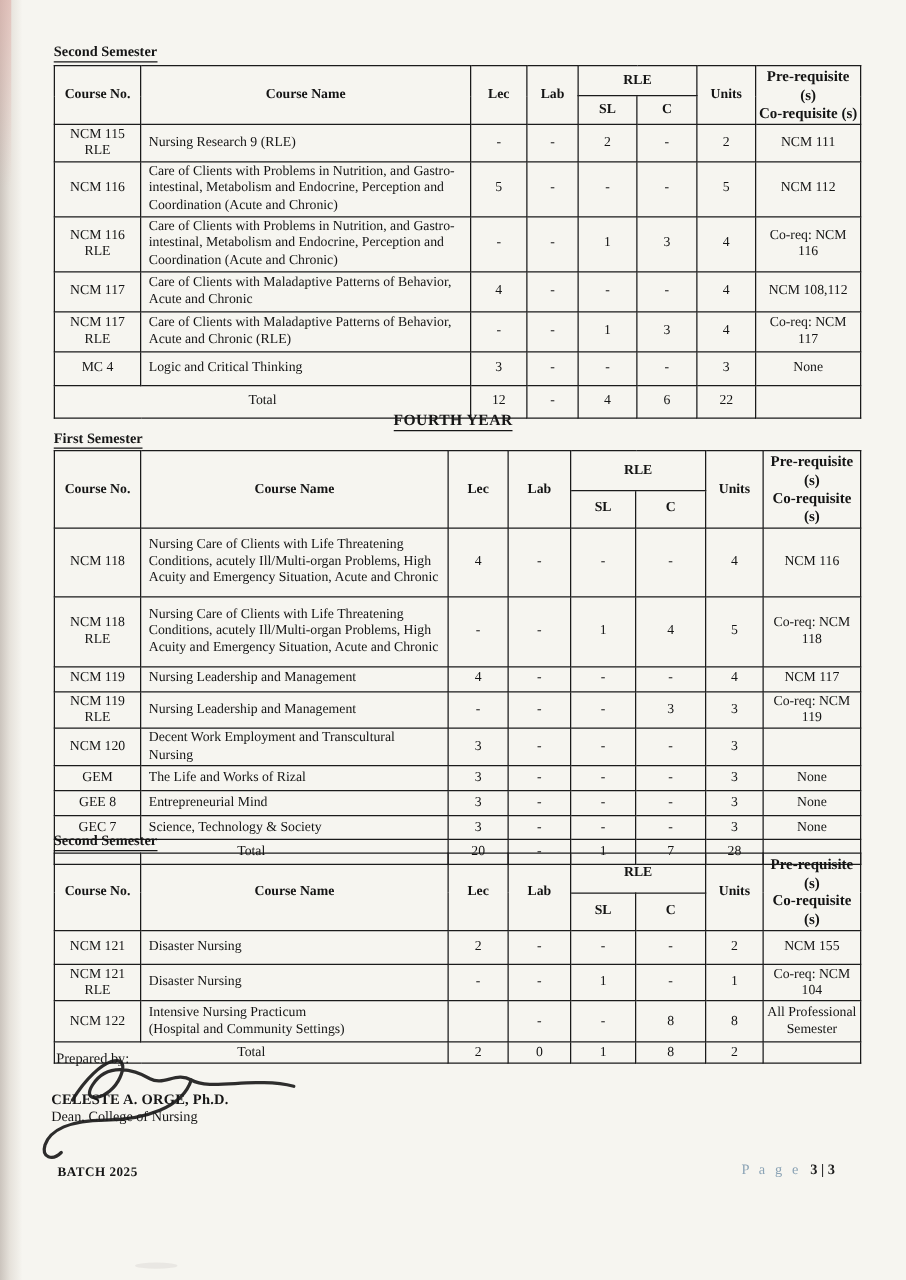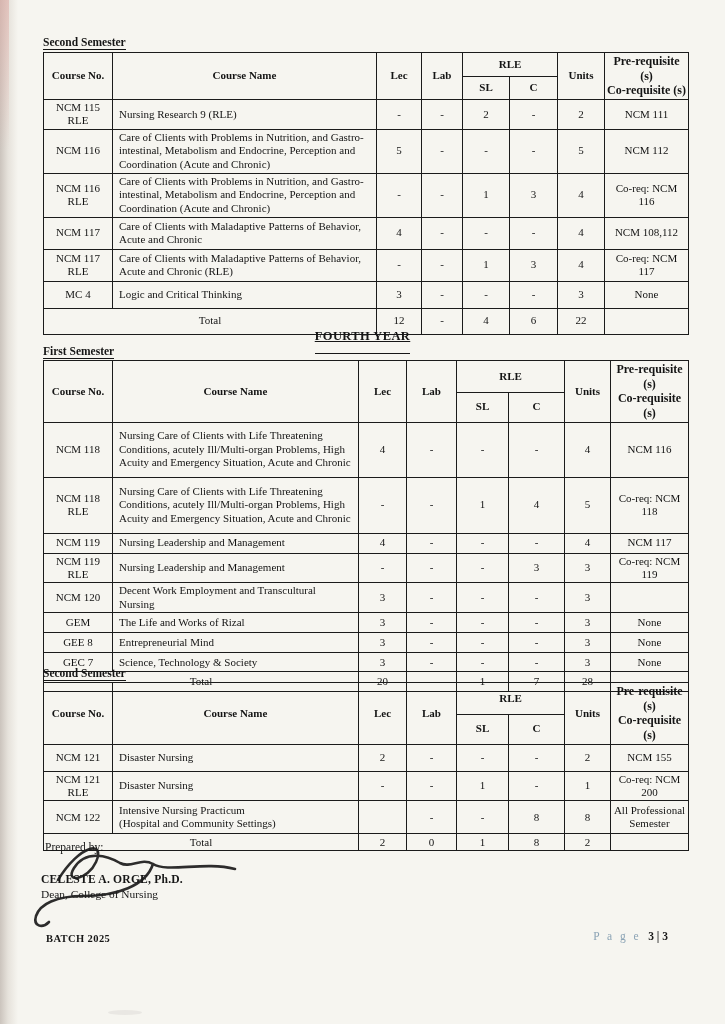--- a/index.html
+++ b/index.html
@@ -16,21 +16,21 @@
     position:absolute; left:0; top:0; width:9px; height:150px; opacity:.55;
     background:linear-gradient(180deg,#dfaaa4 0%,rgba(223,170,164,0) 100%);
   }
   .smudge { position:absolute; left:108px; top:1010px; width:34px; height:5px;
     background:rgba(90,80,75,.08); border-radius:50%; }
 
   .sem-label { position:absolute; left:43px; font-weight:bold; font-size:11.5px; }
   .sem-label span { border-bottom:1.6px solid #161616; padding-bottom:1px; }
   .year-head { position:absolute; left:0; width:725px; text-align:center;
     font-weight:bold; font-size:12.5px; letter-spacing:.4px; }
-  .year-head span { border-bottom:1.7px solid #161616; padding-bottom:10px;text-decoration:underline; }
+  .year-head span { border-bottom:1.7px solid #161616; padding-bottom:1px; }
 
   table.ctable { position:absolute; left:43px; width:645px;
     border-collapse:collapse; table-layout:fixed; }
   .ctable th, .ctable td {
     border:1.6px solid #1b1b1b; font-size:11px; line-height:1.22;
     padding:1px 2px; text-align:center; vertical-align:middle; color:#141414;
     overflow:hidden;
   }
   .ctable th { font-weight:bold; font-size:11px; }
   .ctable th.pre2 { font-size:12px; }
@@ -336,21 +336,21 @@
       </tr>
       <tr style="height:29px">
         <td class="pre-line">NCM 121
 RLE</td>
         <td class="cname pre-line">Disaster Nursing</td>
         <td>-</td>
         <td>-</td>
         <td>1</td>
         <td>-</td>
         <td>1</td>
-        <td>Co-req: NCM 200</td>
+        <td>Co-req: NCM 104</td>
       </tr>
       <tr style="height:33px">
         <td class="pre-line">NCM 122</td>
         <td class="cname pre-line">Intensive Nursing Practicum
 (Hospital and Community Settings)</td>
         <td></td>
         <td>-</td>
         <td>-</td>
         <td>8</td>
         <td>8</td>

